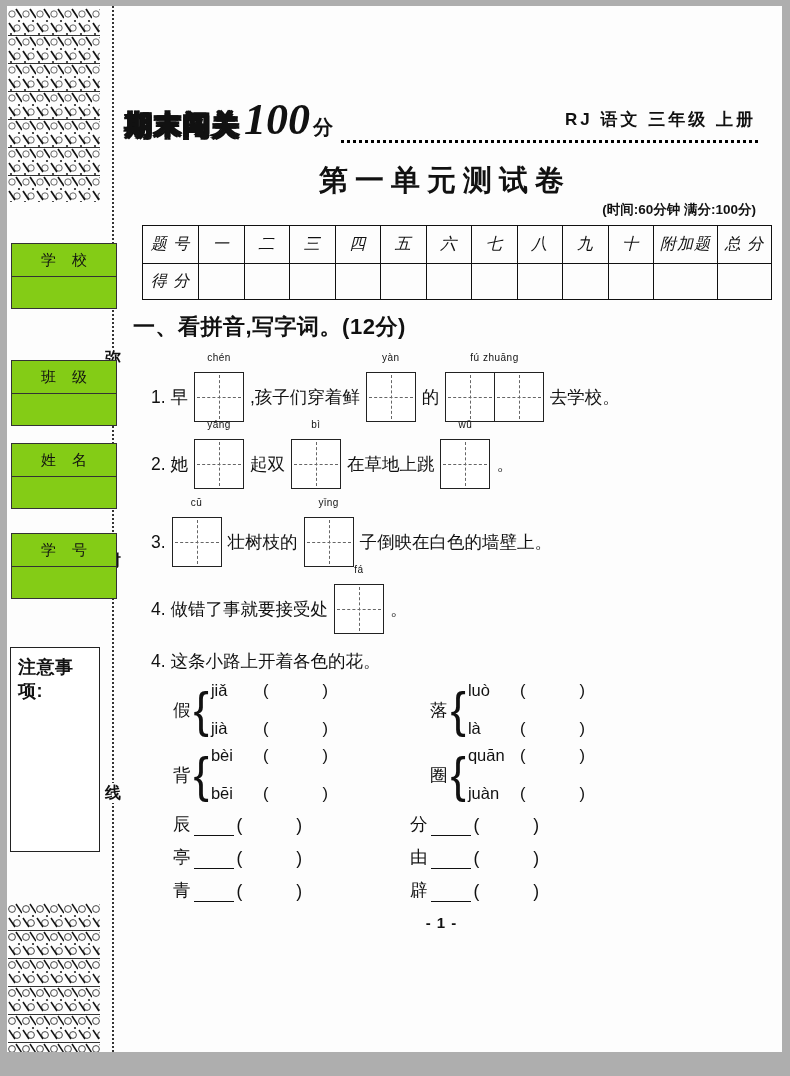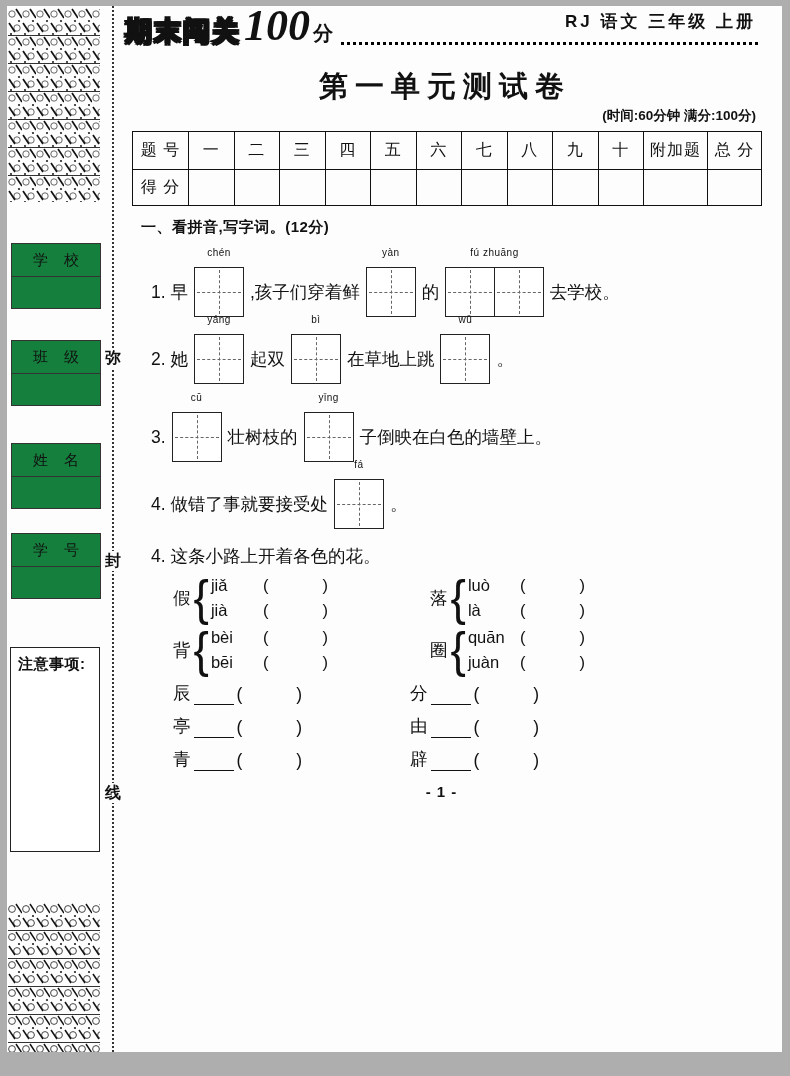--- a/index.html
+++ b/index.html
@@ -23,38 +23,38 @@
   .sealline {
     position:absolute; left:112px; top:6px; bottom:24px; width:0;
     border-left:2px dotted #333;
   }
   .sealchar {
     position:absolute; left:102px; width:22px; text-align:center;
     background:#fdfdfd; font-size:16px; font-weight:bold; line-height:20px;
   }
   
   .sfield {
-    position:absolute; left:11px; width:90px; height:66px;
-    border:1.6px solid #333; background:#15803d;
+    position:absolute; left:11px; width:106px; height:66px;
+    border:1.6px solid #333; background:#84cc16;
   }
   .sfield .lbl {
     display:block; height:33px; line-height:32px; text-align:center;
     border-bottom:1.6px solid #333; font-size:15px; letter-spacing:6px;
     text-indent:6px; font-weight:500;
   }
   .sfield .wr { display:block; height:31px; }
   .notice {
     position:absolute; left:10px; top:647px; width:90px; height:205px;
     border:1.8px solid #222; background:#fff; padding:7px 6px 4px 7px;
   }
-  .notice .ntitle { font-size:15px; font-weight:bold; letter-spacing:0.5px; margin-bottom:20px; }
+  .notice .ntitle { font-size:18px; font-weight:bold; letter-spacing:0.5px; margin-bottom:20px; }
   .notice .nitem { font-size:12.5px; line-height:1.65; letter-spacing:1.5px; }
   
   .content { position:absolute; left:125px; top:6px; width:633px; }
-  .header { display:flex; align-items:center; }
+  .header { display:flex; align-items:flex-end; margin-top:94px; }
   .logo { display:flex; align-items:baseline; white-space:nowrap; }
   .logo-cn {
     font-size:27px; font-weight:bold; letter-spacing:2px; color:#fff;
     -webkit-text-stroke:1.5px #111;
     text-shadow:-1.5px -1.5px 0 #111, 1.5px -1.5px 0 #111, -1.5px 1.5px 0 #111, 1.5px 1.5px 0 #111;
   }
   .logo-100 {
     font-family:"Liberation Serif","DejaVu Serif",serif;
     font-style:italic; font-weight:bold; font-size:44px; line-height:0.9; margin-left:3px;
   }
@@ -63,28 +63,28 @@
     flex:1; margin-left:8px; border-bottom:3px dotted #000;
     padding-bottom:9px; text-align:right;
   }
   .edition { font-weight:bold; font-size:17px; letter-spacing:3px; padding-right:2px; }
   .title {
     margin-top:18px; text-align:center; font-size:29px; font-weight:bold;
     letter-spacing:7px; text-indent:7px;
   }
   .examinfo { text-align:right; font-size:13.5px; font-weight:bold; padding-right:2px; }
   
-  table.score { border-collapse:collapse; table-layout:fixed; width:630px; margin:6px 0 0 7px; }
+  table.score { border-collapse:collapse; table-layout:fixed; width:630px; margin:6px 0 0 17px;font-style:italic; }
   table.score td {
     border:1.7px solid #111; text-align:center; font-size:16px;
     height:38px; overflow:hidden; letter-spacing:1px;
   }
   table.score tr.r2 td { height:36px; }
   
-  .sechead { margin:12px 0 0 16px; font-size:15px; font-weight:bold; letter-spacing:0.5px; }
+  .sechead { margin:12px 0 0 8px; font-size:22px; font-weight:bold; letter-spacing:0.5px; }
   
   .qline { display:flex; align-items:center; margin-left:26px; font-size:17.5px; white-space:nowrap; }
   .q1 { margin-top:30px; } .q2 { margin-top:17px; } .q3 { margin-top:28px; }
   .q4 { margin-top:17px; } .q5 { margin-top:15px; }
   .bg { position:relative; display:inline-flex; margin:0 6px; }
   .py {
     position:absolute; top:-20px; left:0; right:0; text-align:center;
     font-size:10px; white-space:nowrap; letter-spacing:0.5px;
   }
   .cell { width:50px; height:50px; border:1.7px solid #222; position:relative; background:#fff; }
@@ -96,21 +96,21 @@
   .cell::after {
     content:""; position:absolute; top:50%; left:2px; right:2px;
     border-top:1px dashed #666;
   }
   
   .mrow { display:flex; margin:8px 0 0 48px; }
   .mgroup { display:flex; align-items:center; }
   .mgl { width:257px; }
   .mchar { font-size:17.5px; }
   .brace { font-size:46px; font-weight:300; line-height:44px; margin:0 2px 0 3px; transform:scaleY(1.08); }
-  .mlines { display:flex; flex-direction:column; gap:6px; }
+  .mlines { display:flex; flex-direction:column; gap:19px; }
   .mline { display:flex; align-items:center; font-size:16.5px; }
   .mpy { min-width:52px; }
   .ap { display:inline-flex; align-items:center; }
   .ap .gap { display:inline-block; width:54px; }
   
   .trow { display:flex; margin:9px 0 0 48px; font-size:17.5px; }
   .titem { display:flex; align-items:flex-end; }
   .til { width:237px; }
   .ublank { display:inline-block; width:40px; border-bottom:1.6px solid #111; height:1.05em; margin:0 3px; }
   .pagenum { margin-top:12px; text-align:center; font-size:15px; font-weight:bold; letter-spacing:1px; }
@@ -154,21 +154,21 @@
 
 <div class="sealline"></div>
 <div class="sealchar" style="top:348px">弥</div>
 <div class="sealchar" style="top:551px">封</div>
 <div class="sealchar" style="top:783px">线</div>
 
 <div class="sfield" style="top:243px">
   <span class="lbl">学 校</span>
   <span class="wr"></span>
 </div>
-<div class="sfield" style="top:340px">
+<div class="sfield" style="top:360px">
   <span class="lbl">班 级</span>
   <span class="wr"></span>
 </div>
 <div class="sfield" style="top:443px">
   <span class="lbl">姓 名</span>
   <span class="wr"></span>
 </div>
 <div class="sfield" style="top:533px">
   <span class="lbl">学 号</span>
   <span class="wr"></span>

